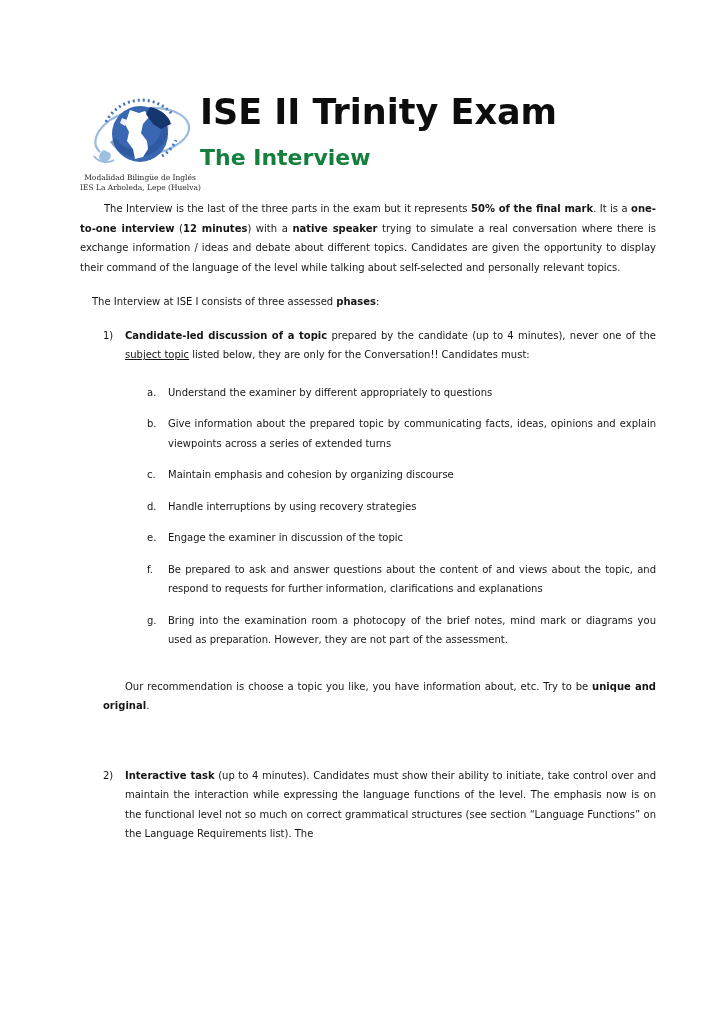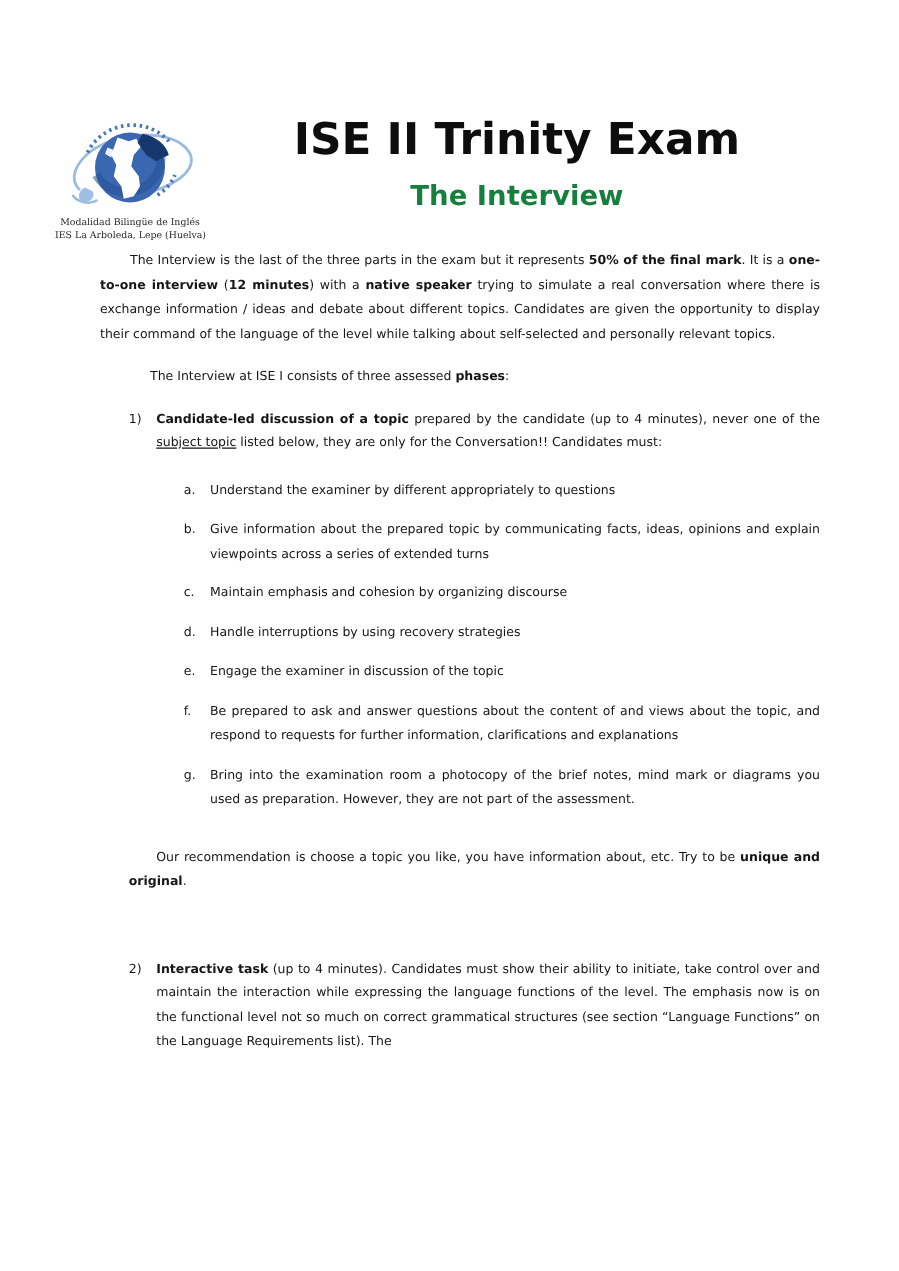--- a/index.html
+++ b/index.html
@@ -7,33 +7,33 @@
   body {
     width: 719px; height: 1017px;
     font-family: "DejaVu Sans", "Liberation Sans", sans-serif;
     color: #161616;
     overflow: hidden;
   }
   .page { width: 719px; height: 1017px; position: relative; background: #ffffff; }
 
   
   .header { display: flex; align-items: flex-start; padding-top: 94px; }
-  .logo-col { width: 120px; margin-left: 44px; text-align: center; margin-top: 4px; flex: none; }
+  .logo-col { width: 120px; margin-left: 80px; text-align: center; margin-top: 4px; flex: none; }
   .logo-caption { font-family: "DejaVu Serif", "Liberation Serif", serif;
                   font-size: 7.5px; line-height: 9.5px; color: #2a2a2a; margin-top: 1px; white-space: nowrap; }
-  .title-col { flex: 1; margin-right: 56px; text-align: center; }
+  .title-col { flex: 1; margin-right: 56px; text-align: left; }
   .doc-title { font-size: 35px; font-weight: 700; line-height: 36px; letter-spacing: 0px; color: #0d0d0d; }
   .doc-subtitle { font-size: 22px; font-weight: 700; line-height: 24px; margin-top: 16px; color: #15803d; }
 
   
   .content { margin: 7px 63px 0 80px; font-size: 10px; line-height: 19.5px; }
   .justify { text-align: justify; }
   .para { margin: 0; }
   .intro { text-indent: 24px; margin-bottom: 15px; }
-  .phases { margin-left: 40px; margin-bottom: 14px; }
+  .phases { margin-left: 12px; margin-bottom: 14px; }
 
   .num-item { display: flex; margin-left: 23px; margin-bottom: 18px; }
   .num-marker { flex: none; width: 22px; }
   .num-body { display: block; flex: 1; }
 
   .let-item { display: flex; margin-left: 67px; margin-bottom: 12px; }
   .let-marker { flex: none; width: 21px; }
   .let-body { display: block; flex: 1; }
   .let-item.last { margin-bottom: 27px; }
 

